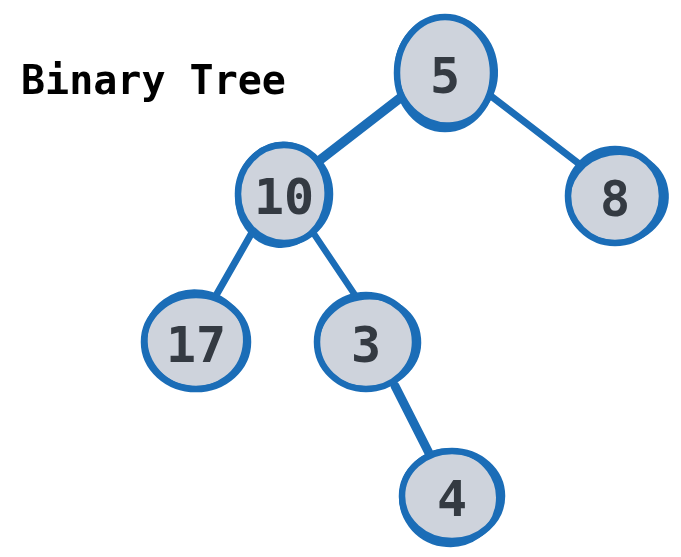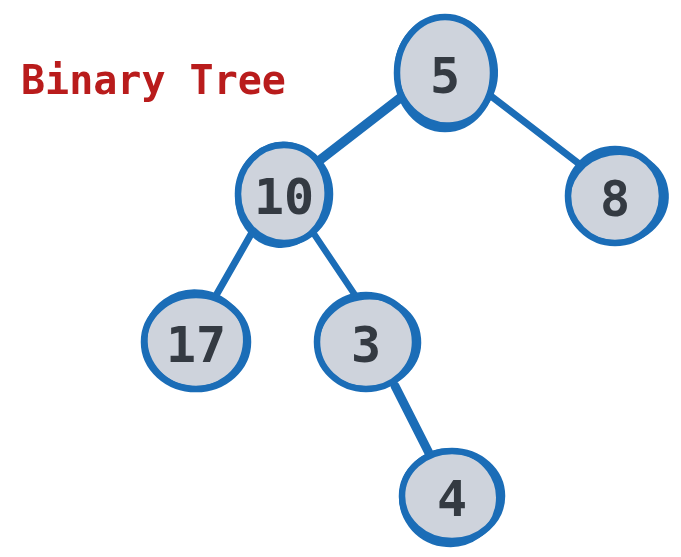--- a/index.html
+++ b/index.html
@@ -36,21 +36,21 @@
     font-family: "DejaVu Sans Mono", monospace;
     font-weight: bold;
     font-size: 50px;
     user-select: none;
   }
 </style>
 </head>
 <body>
 
 <div class="canvas">
-  <div class="diagram-title" style="color: #b91c1c;">Binary Tree</div>
+  <div class="diagram-title" style="color: #000000;">Binary Tree</div>
   <svg id="tree-svg" class="tree-svg" width="681" height="557" viewBox="0 0 681 557">
       <line x1="404" y1="95" x2="320" y2="160" stroke="#1b6db7" stroke-width="9.5" stroke-linecap="round"></line>
       <line x1="487" y1="93" x2="578" y2="163" stroke="#1b6db7" stroke-width="7" stroke-linecap="round"></line>
       <line x1="254" y1="229" x2="214" y2="299" stroke="#1b6db7" stroke-width="7" stroke-linecap="round"></line>
       <line x1="312" y1="231" x2="357" y2="298" stroke="#1b6db7" stroke-width="6.5" stroke-linecap="round"></line>
       <line x1="395" y1="386" x2="431" y2="457" stroke="#1b6db7" stroke-width="9" stroke-linecap="round"></line>
       <g>
         <ellipse cx="445" cy="73" rx="48" ry="56" fill="#ced3dc" stroke="#1b6db7" stroke-width="6.5" stroke-linecap="round"></ellipse>
         <ellipse cx="446.5" cy="71" rx="49.44" ry="53.76" fill="none" stroke="#1b6db7" stroke-width="4.5" stroke-linecap="round" transform="rotate(-7 445 73)"></ellipse>
         <text x="445" y="73" text-anchor="middle" dominant-baseline="central" dy="0.06em" fill="#343a42" class="node-label">5</text>

